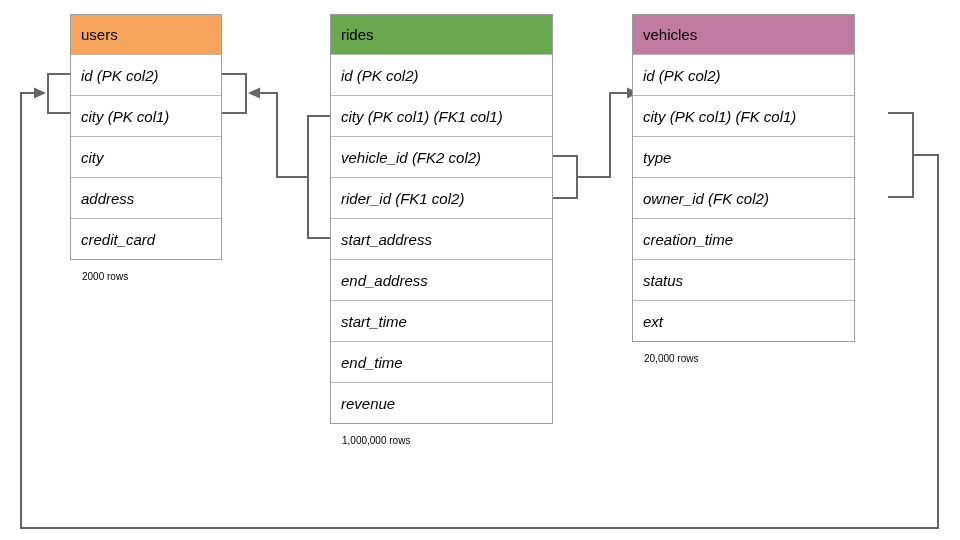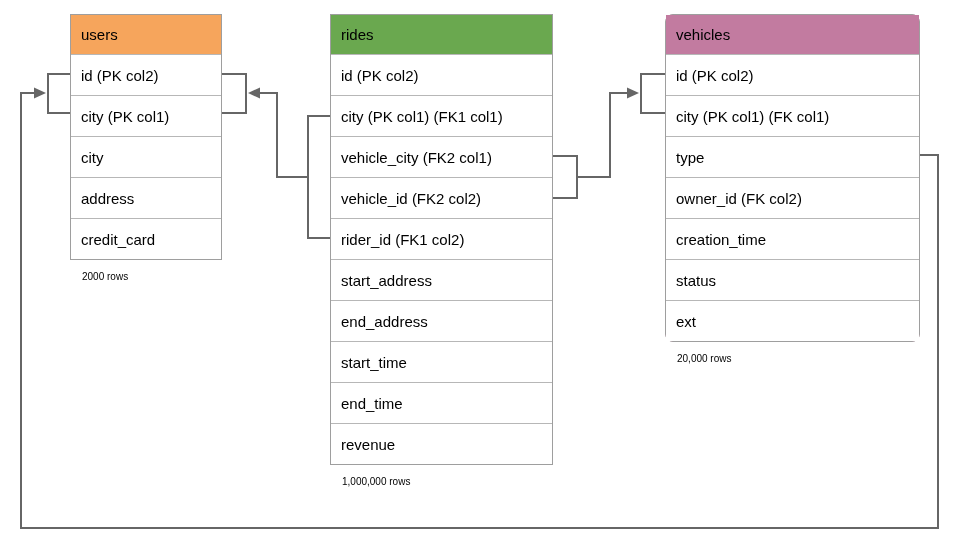--- a/index.html
+++ b/index.html
@@ -37,33 +37,34 @@
     display: flex;
     align-items: center;
     padding-left: 10px;
     font-size: 15px;
     color: #000000;
     background: #ffffff;
     border-top: 1px solid #b7b7b7;
     box-sizing: border-box;
     white-space: nowrap;
     overflow: hidden;
+    font-style: italic;
   }
   .rowcount {
     position: absolute;
     top: 100%;
     left: 11px;
     margin-top: 12px;
     font-size: 10px;
     color: #000000;
     white-space: nowrap;
   }
   .t-users    { left: 70px;  top: 14px; width: 152px; }
   .t-rides    { left: 330px; top: 14px; width: 223px; text-align: center; }
-  .t-vehicles { left: 665px; top: 14px; width: 255px; border-radius: 8px; }
+  .t-vehicles { left: 632px; top: 14px; width: 223px; }
 </style>
 </head>
 <body>
 
 <div class="canvas">
 
   <svg class="connectors" viewBox="0 0 960 540" style="color: rgb(102, 102, 102);">
     <g>
       <path d="M222 74 H246 V113 H222"></path>
       <path d="M330 116 H308 V238 H330"></path>
@@ -91,21 +92,20 @@
     <div class="db-row">city</div>
     <div class="db-row">address</div>
     <div class="db-row">credit_card</div>
     <div class="rowcount">2000 rows</div>
   </section>
 
   <section class="db-table t-rides">
     <div class="db-header" style="background-color: rgb(106, 168, 79);">rides</div>
     <div class="db-row">id (PK col2)</div>
     <div class="db-row">city (PK col1) (FK1 col1)</div>
-    <div class="db-row">vehicle_city (FK2 col1)</div>
     <div class="db-row">vehicle_id (FK2 col2)</div>
     <div class="db-row">rider_id (FK1 col2)</div>
     <div class="db-row">start_address</div>
     <div class="db-row">end_address</div>
     <div class="db-row">start_time</div>
     <div class="db-row">end_time</div>
     <div class="db-row">revenue</div>
     <div class="rowcount">1,000,000 rows</div>
   </section>
 

